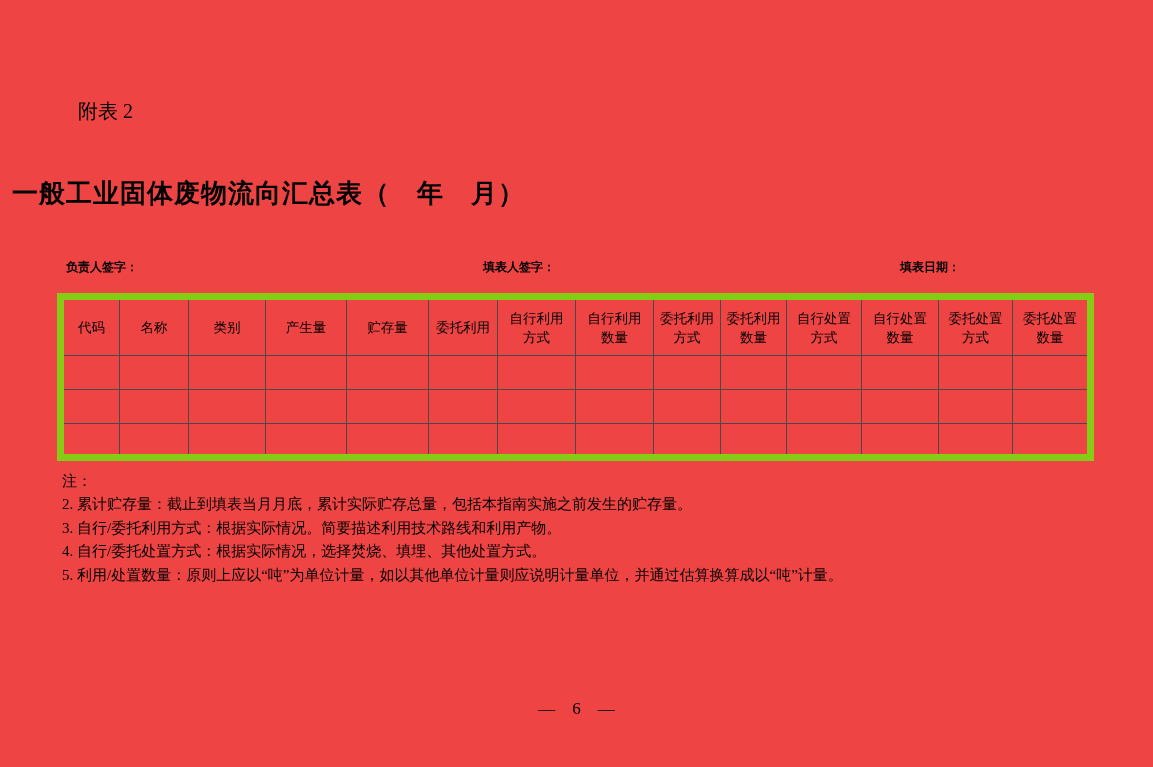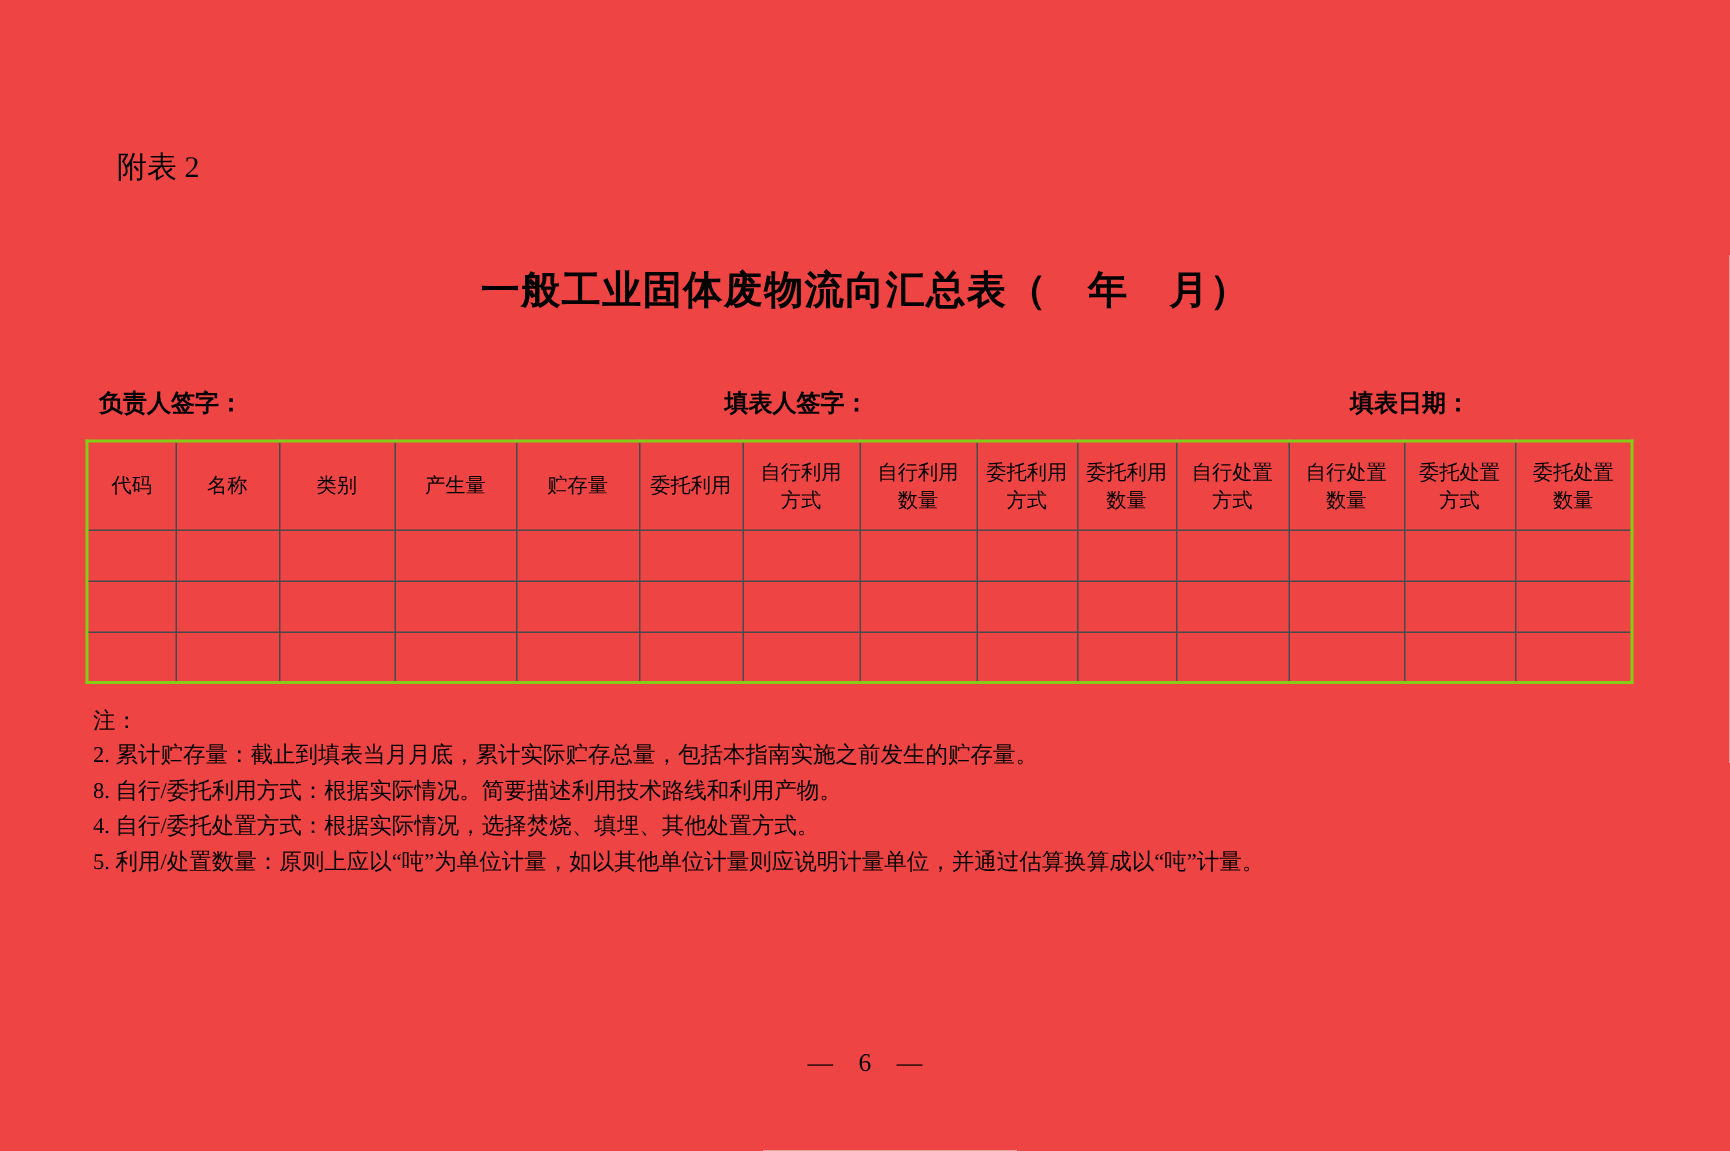--- a/index.html
+++ b/index.html
@@ -14,51 +14,51 @@
   }
   .annex-label {
     position: absolute;
     left: 78px;
     top: 98px;
     font-size: 20px;
     font-family: "Liberation Serif", serif;
   }
   .doc-title {
     position: absolute;
-    left: 1px;
+    left: 12px;
     right: 0;
     top: 176px;
     margin: 0;
-    text-align: center;
+    text-align: left;
     font-size: 26px;
     font-weight: bold;
     letter-spacing: 1px;
     font-family: "Liberation Sans", sans-serif;
   }
   .sig-row { position: absolute; left: 0; top: 259px; width: 100%; height: 22px; }
   .sig-label {
     position: absolute;
-    font-size: 16px;
+    font-size: 12px;
     font-weight: bold;
     font-family: "Liberation Serif", serif;
     white-space: nowrap;
     text-align: center;
   }
   .sig-left  { left: 66px; }
   .sig-mid   { left: 483px; }
   .sig-right { left: 900px; }
 
   table.waste-table {
     position: absolute;
     left: 57px;
     top: 293px;
     width: 1030px;
     border-collapse: collapse;
     table-layout: fixed;
-    border: 2px solid #84cc16;
+    border: 7px solid #84cc16;
     font-family: Liberation Sans, sans-serif;
   }
   table.waste-table th, table.waste-table td {
     border: 1px solid #4a4a4a;
     padding: 0;
   }
   table.waste-table thead tr { height: 59px; }
   table.waste-table tbody tr { height: 34px; }
   table.waste-table th {
     font-weight: normal;
@@ -233,20 +233,20 @@
           <td></td>
           <td></td>
           <td></td>
       </tr>
     </tbody>
   </table>
 
   <div class="notes">
     <div>注：</div>
     <div>2. 累计贮存量：截止到填表当月月底，累计实际贮存总量，包括本指南实施之前发生的贮存量。</div>
-    <div>8. 自行/委托利用方式：根据实际情况。简要描述利用技术路线和利用产物。</div>
+    <div>3. 自行/委托利用方式：根据实际情况。简要描述利用技术路线和利用产物。</div>
     <div>4. 自行/委托处置方式：根据实际情况，选择焚烧、填埋、其他处置方式。</div>
     <div>5. 利用/处置数量：原则上应以“吨”为单位计量，如以其他单位计量则应说明计量单位，并通过估算换算成以“吨”计量。</div>
   </div>
 
   <div class="page-footer">—　6　—</div>
 
 </div>
 
 </body></html>

